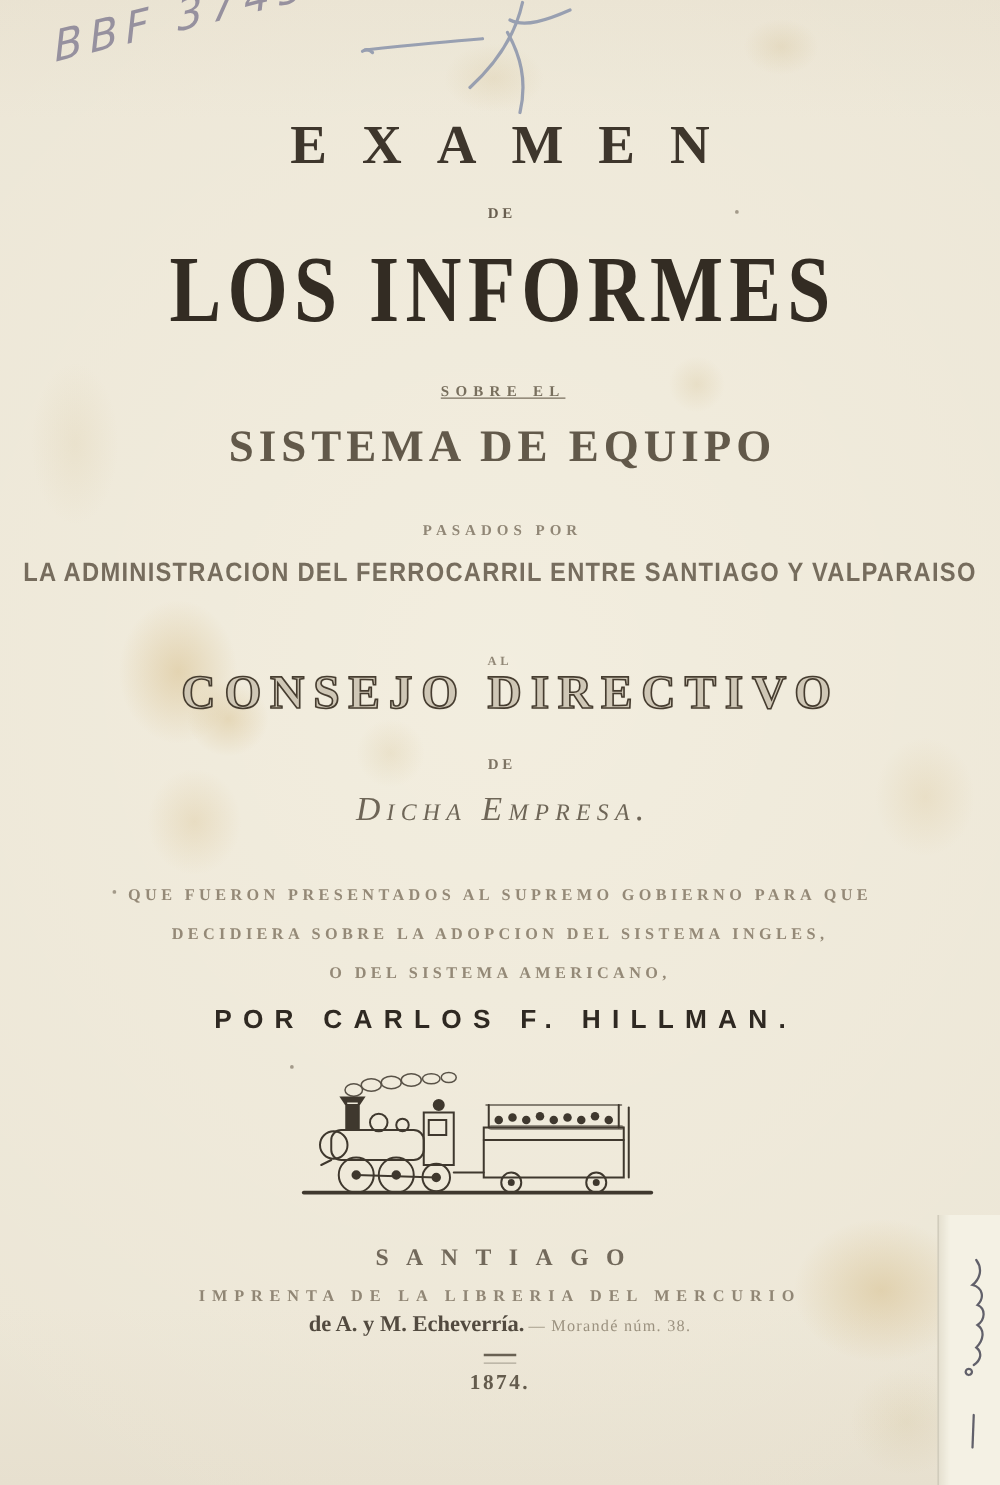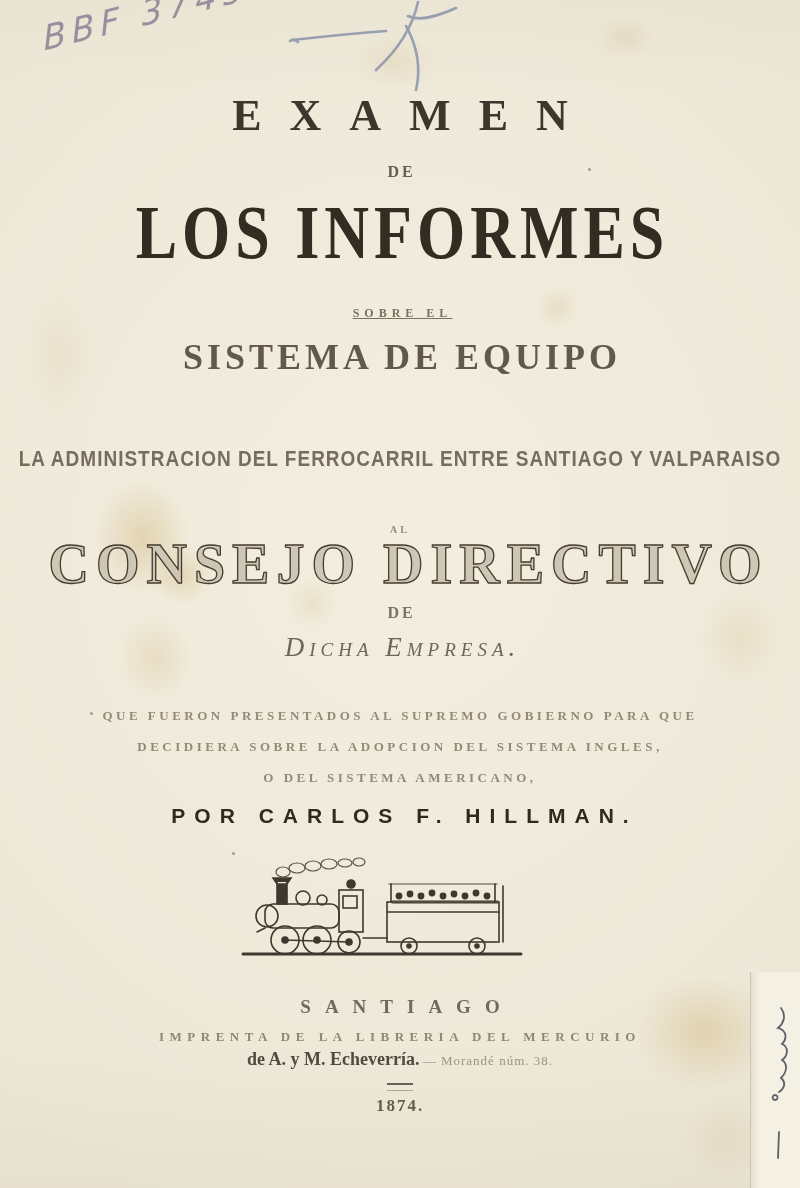--- a/index.html
+++ b/index.html
@@ -14,36 +14,36 @@
   .center{position:absolute;left:0;right:0;text-align:center;white-space:nowrap;}
   .sansb{font-family:"Liberation Sans",sans-serif;font-weight:bold;}
 
   .shelfmark{
     position:absolute;left:42px;top:18px;width:220px;
     font-family:"DejaVu Sans",sans-serif;font-style:italic;
     font-size:34px;letter-spacing:6px;color:rgba(122,116,140,.75);
     transform:rotate(-14deg) skewX(-10deg);transform-origin:left top;
   }
   .examen{top:90px;font-size:44px;letter-spacing:28px;text-indent:28px;font-weight:bold;color:#3e362c;}
-  .de-small{font-size:16px;letter-spacing:3px;text-indent:3px;font-weight:bold;}
+  .de-small{font-size:12px;letter-spacing:3px;text-indent:3px;font-weight:bold;}
   .de1{top:163px;color:rgba(70,59,44,.8);}
   .main-title{
     top:190px;font-size:62px;letter-spacing:5px;text-indent:5px;font-weight:bold;
     transform:scaleY(1.22);transform-origin:center top;color:#332c23;
   }
   .sobre-el{top:306px;font-size:12px;letter-spacing:5px;text-indent:5px;font-weight:bold;color:rgba(74,62,45,.72);text-decoration:underline;}
   .sistema{top:336px;font-size:36px;letter-spacing:4px;text-indent:4px;font-weight:bold;color:rgba(62,52,38,.8);}
   .pasados{top:417px;font-size:12px;letter-spacing:4px;text-indent:4px;font-weight:bold;color:rgba(80,67,48,.6);}
   .adminline{
     top:447px;font-size:19px;letter-spacing:1px;font-family:"Liberation Sans",sans-serif;font-weight:bold;
     transform:scaleY(1.12);transform-origin:center top;color:rgba(70,59,44,.72);
   }
   .al{top:524px;font-size:10px;letter-spacing:3px;font-weight:bold;color:rgba(80,67,48,.6);}
   .consejo{
-    top:532px;font-size:56px;letter-spacing:7px;text-indent:7px;font-weight:bold;
+    top:532px;font-size:38px;letter-spacing:7px;text-indent:7px;font-weight:bold;
     color:rgba(214,206,188,.9);-webkit-text-stroke:1.3px rgba(62,53,40,.95);
     text-shadow:0 0 1px rgba(62,53,40,.55);
     margin-left:10px;
   }
   .de2{top:604px;color:rgba(74,62,45,.7);}
   .dicha{
     top:632px;font-size:27px;letter-spacing:5px;text-indent:5px;
     font-style:italic;font-variant:small-caps;color:rgba(66,56,42,.75);
   }
   .presentation{top:700px;font-size:13px;font-weight:bold;letter-spacing:3.5px;line-height:31px;color:rgba(86,72,52,.6);}
@@ -97,20 +97,21 @@
       <path d="M128 16 C 140 22, 158 16, 176 8"></path>
       <path d="M126 26 C 136 44, 142 64, 136 90"></path>
     </g>
   </svg>
 
   <div class="center examen">EXAMEN</div>
   <div class="center de-small de1">DE</div>
   <div class="center main-title">LOS INFORMES</div>
   <div class="center sobre-el">SOBRE EL</div>
   <div class="center sistema">SISTEMA DE EQUIPO</div>
+  <div class="center pasados">PASADOS POR</div>
   <div class="center adminline">LA ADMINISTRACION DEL FERROCARRIL ENTRE SANTIAGO Y VALPARAISO</div>
   <div class="center al">AL</div>
   <div class="center consejo">CONSEJO DIRECTIVO</div>
   <div class="center de-small de2">DE</div>
   <div class="center presentation">
     <div>QUE FUERON PRESENTADOS AL SUPREMO GOBIERNO PARA QUE</div>
     <div>DECIDIERA SOBRE LA ADOPCION DEL SISTEMA INGLES,</div>
     <div>O DEL SISTEMA AMERICANO,</div>
   </div>
 

